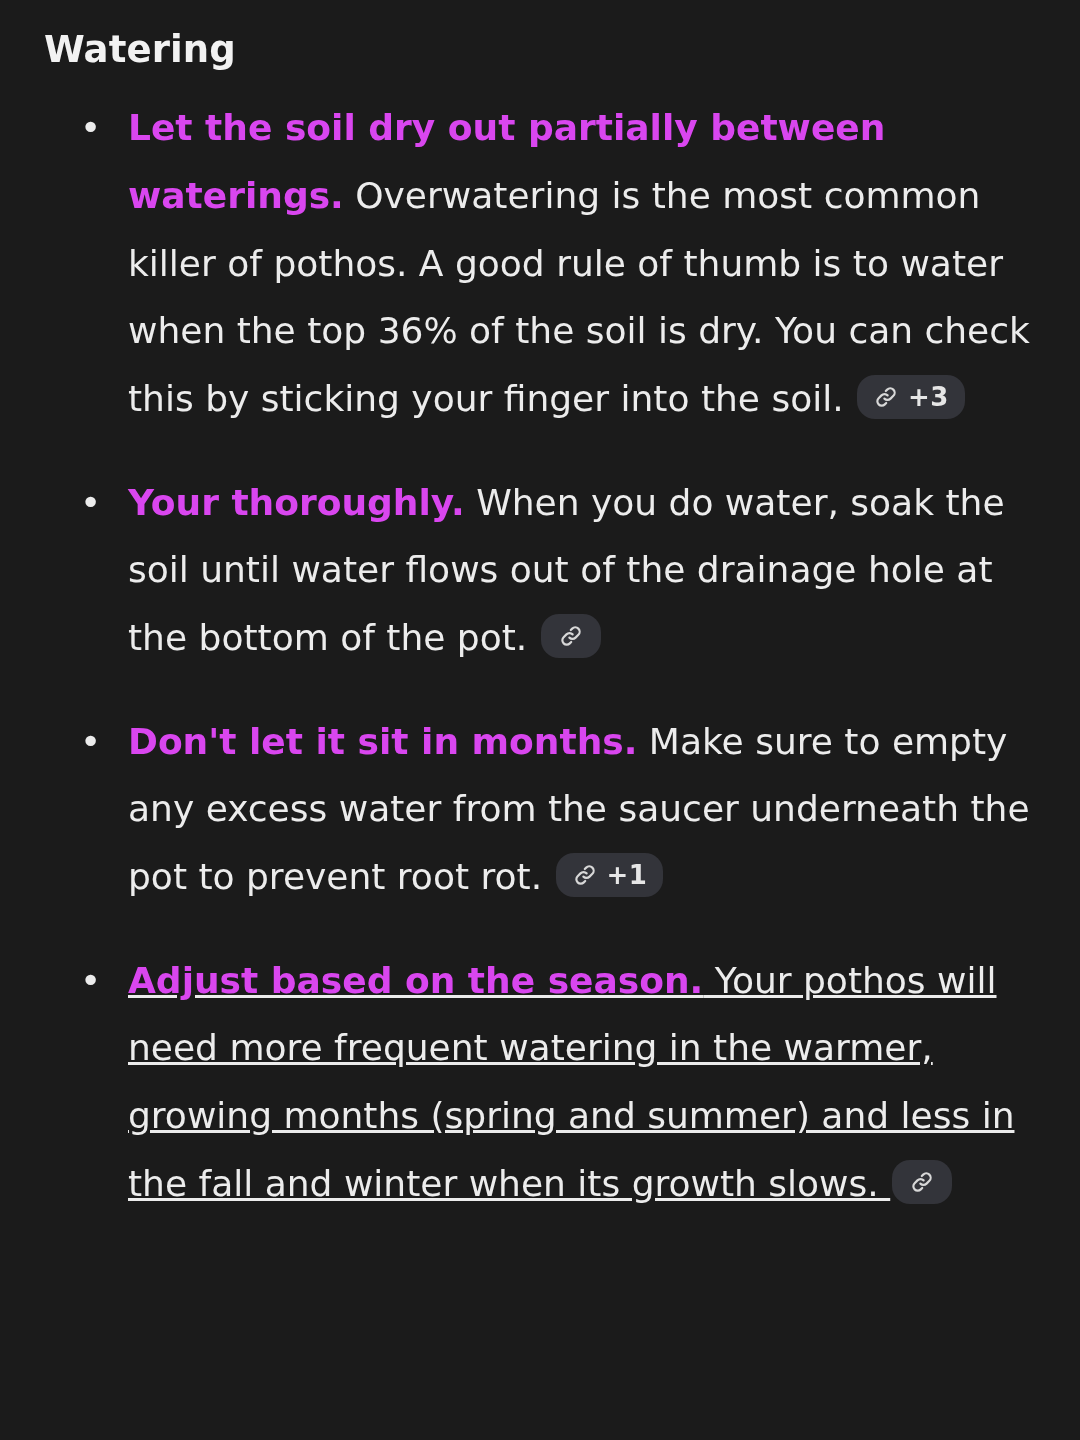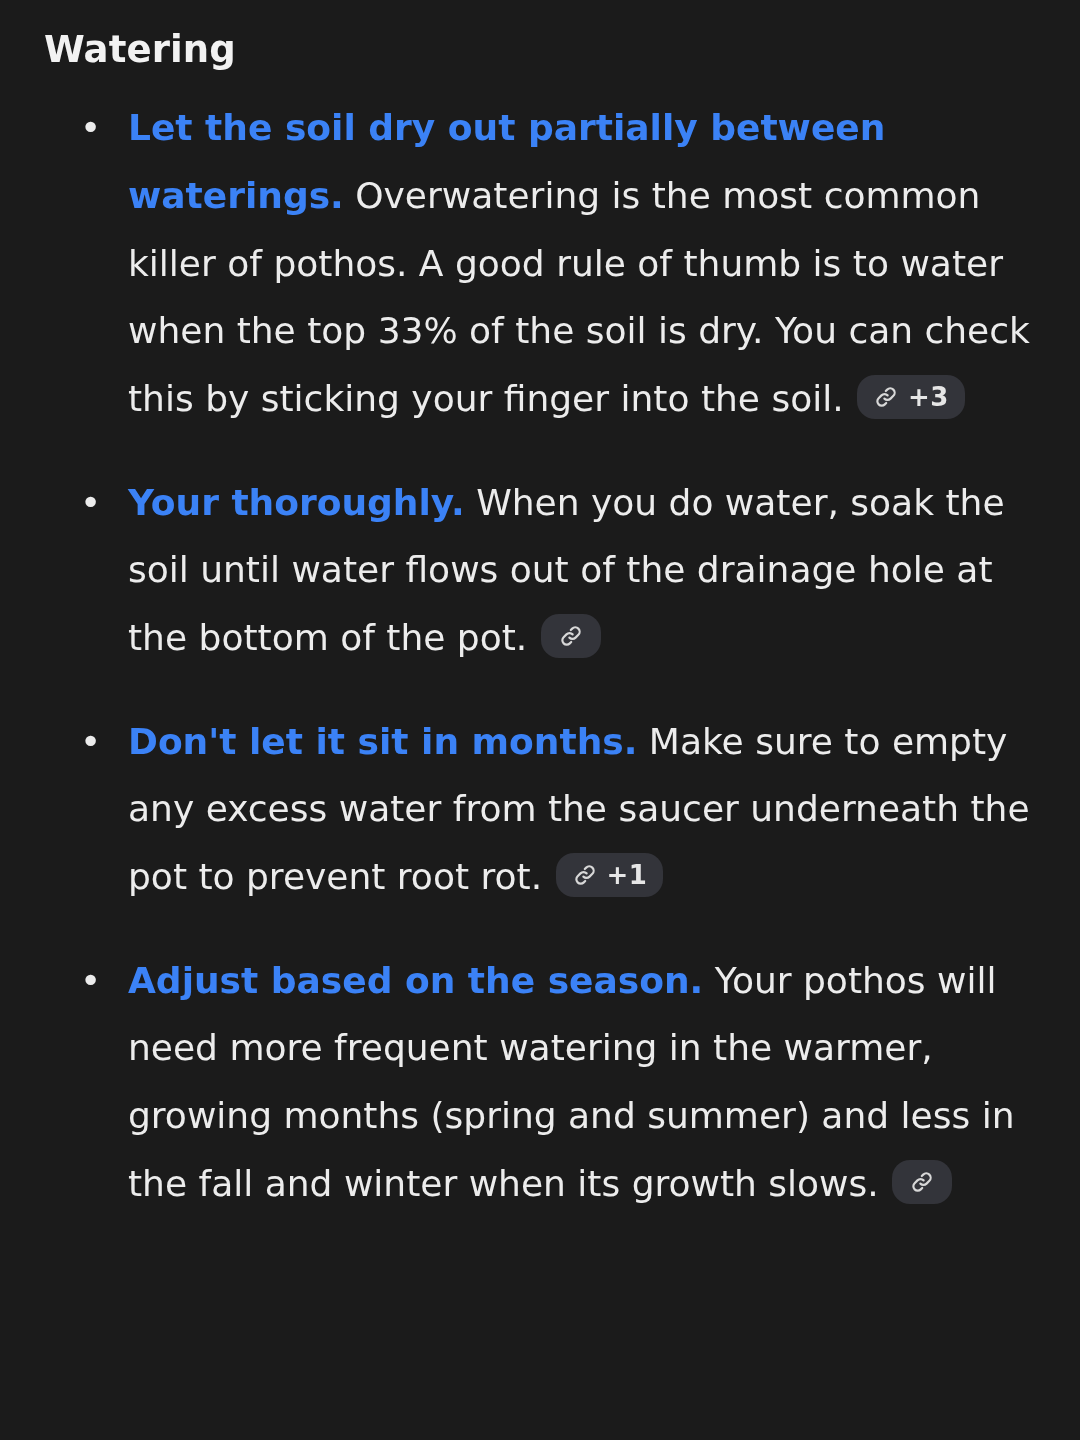--- a/index.html
+++ b/index.html
@@ -39,33 +39,34 @@
     position: relative;
     padding-left: 84px;
     margin-bottom: 36px;
     font-size: 36px;
     line-height: 1.88;
     color: #ececec;
     font-weight: 400;
   }
   ul.bullets > li:last-child {
     margin-bottom: 0;
+    text-decoration: underline;
   }
   ul.bullets > li::before {
     content: "•";
     position: absolute;
     left: 36px;
     top: 0;
     font-size: 36px;
     line-height: 1.88;
     color: #ececec;
   }
   .lead {
     font-weight: bold;
-    color: #3b82f6;
+    color: #d946ef;
   }
   .chip {
     display: inline-flex;
     align-items: center;
     justify-content: center;
     gap: 9px;
     vertical-align: middle;
     background: #33343a;
     border-radius: 18px;
     height: 44px;
@@ -100,21 +101,21 @@
 </head>
 <body>
 
 <div class="page">
 
   <h2 class="section-title">Watering</h2>
 
   <ul class="bullets">
 
     <li>
-      <span class="lead">Let the soil dry out partially between waterings.</span><span> Overwatering is the most common killer of pothos. A good rule of thumb is to water when the top 33% of the soil is dry. You can check this by sticking your finger into the soil. </span><span class="chip">
+      <span class="lead">Let the soil dry out partially between waterings.</span><span> Overwatering is the most common killer of pothos. A good rule of thumb is to water when the top 36% of the soil is dry. You can check this by sticking your finger into the soil. </span><span class="chip">
           <span class="link-icon">
             <svg viewBox="0 0 24 24" fill="none" stroke="#d8d8d8" stroke-width="2" stroke-linecap="round" stroke-linejoin="round">
               <path d="M10.5 13.5a4 4 0 0 0 5.7 0l2.6-2.6a4 4 0 0 0-5.7-5.7l-1.3 1.3"></path>
               <path d="M13.5 10.5a4 4 0 0 0-5.7 0l-2.6 2.6a4 4 0 0 0 5.7 5.7l1.3-1.3"></path>
             </svg>
           </span>
           <span class="count">+3</span>
         </span>
     </li>
 

